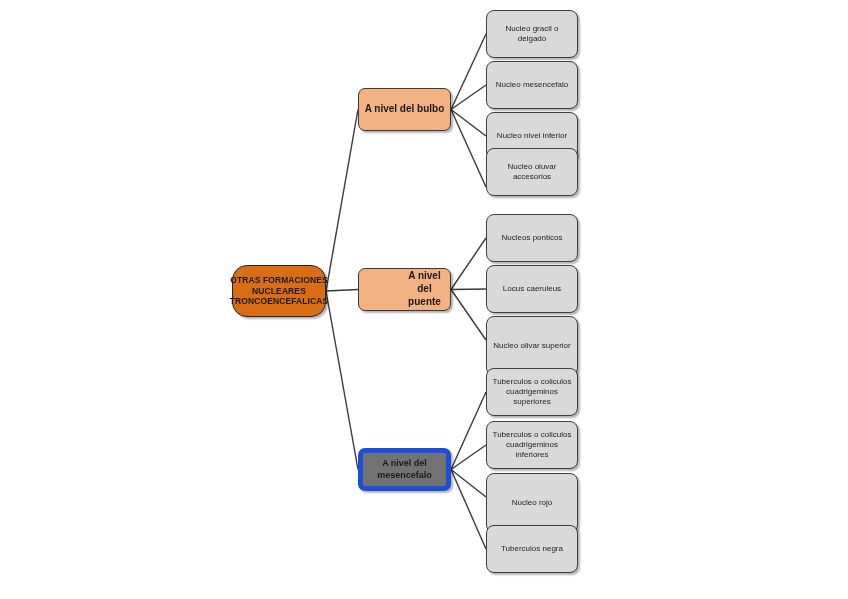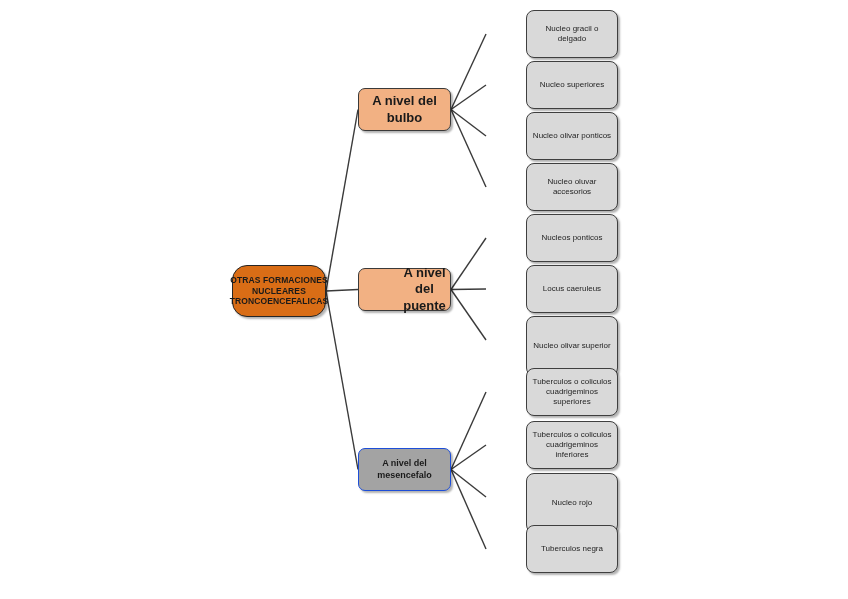--- a/index.html
+++ b/index.html
@@ -46,38 +46,37 @@
     font-weight: bold;
     font-size: 8.5px;
     letter-spacing: 0.1px;
     border: 1px solid #262626;
     border-radius: 15px;
   }
   .node-branch {
     background: #F2B183;
     color: #1a1a1a;
     font-weight: bold;
-    font-size: 13px;
+    font-size: 10px;
     border: 1px solid #3a3a3a;
   }
   .node-branch-light {
-    background: #a3a3a3;
+    background: #737373;
     color: #1a1a1a;
     font-weight: bold;
     font-size: 9px;
-    border: 1px solid #1d4ed8;
+    border: 5px solid #1d4ed8;
   }
   .node-leaf {
     background: #D9D9D9;
     color: #1f1f1f;
     font-size: 8px;
     font-weight: normal;
     border: 1px solid #3f3f3f;
     border-radius: 8px;
-    margin-left: 40px;
   }
 </style>
 </head>
 <body>
 
 <div id="canvas">
   <svg id="edges" xmlns="http://www.w3.org/2000/svg">
       <line x1="326" y1="291" x2="358" y2="109.5" stroke="#3a3a3a" stroke-width="1.4"></line>
       <line x1="451" y1="109.5" x2="486" y2="34" stroke="#3a3a3a" stroke-width="1.4"></line>
       <line x1="451" y1="109.5" x2="486" y2="85" stroke="#3a3a3a" stroke-width="1.4"></line>
@@ -90,23 +89,23 @@
       <line x1="326" y1="291" x2="358" y2="469.5" stroke="#3a3a3a" stroke-width="1.4"></line>
       <line x1="451" y1="469.5" x2="486" y2="392" stroke="#3a3a3a" stroke-width="1.4"></line>
       <line x1="451" y1="469.5" x2="486" y2="445" stroke="#3a3a3a" stroke-width="1.4"></line>
       <line x1="451" y1="469.5" x2="486" y2="497" stroke="#3a3a3a" stroke-width="1.4"></line>
       <line x1="451" y1="469.5" x2="486" y2="549" stroke="#3a3a3a" stroke-width="1.4"></line>
     </svg>
   <div id="nodes-layer">
       <div class="node node-root" style="left: 232px; top: 265px; width: 94px; height: 52px;">OTRAS FORMACIONES NUCLEARES TRONCOENCEFALICAS</div>
       <div class="node node-branch" style="left: 358px; top: 88px; width: 93px; height: 43px;">A nivel del bulbo</div>
       <div class="node node-leaf" style="left: 486px; top: 10px; width: 92px; height: 48px;">Nucleo gracil o delgado</div>
-      <div class="node node-leaf" style="left: 486px; top: 61px; width: 92px; height: 48px;">Nucleo superiores</div>
-      <div class="node node-leaf" style="left: 486px; top: 112px; width: 92px; height: 48px;">Nucleo olivar ponticos</div>
-      <div class="node node-leaf" style="left: 486px; top: 163px; width: 92px; height: 48px;">Nucleo oluvar accesorios</div>
+      <div class="node node-leaf" style="left: 486px; top: 61px; width: 92px; height: 48px;">Nucleo mesencefalo</div>
+      <div class="node node-leaf" style="left: 486px; top: 112px; width: 92px; height: 48px;">Nucleo nivel inferior</div>
+      <div class="node node-leaf" style="left: 486px; top: 148px; width: 92px; height: 48px;">Nucleo oluvar accesorios</div>
       <div class="node node-branch" style="left: 358px; top: 268px; width: 93px; height: 43px; padding-left: 45px;">A nivel del puente</div>
       <div class="node node-leaf" style="left: 486px; top: 214px; width: 92px; height: 48px;">Nucleos ponticos</div>
       <div class="node node-leaf" style="left: 486px; top: 265px; width: 92px; height: 48px;">Locus caeruleus</div>
       <div class="node node-leaf" style="left: 486px; top: 316px; width: 92px; height: 60px;">Nucleo olivar superior</div>
       <div class="node node-branch-light" style="left: 358px; top: 448px; width: 93px; height: 43px;">A nivel del mesencefalo</div>
       <div class="node node-leaf" style="left: 486px; top: 368px; width: 92px; height: 48px;">Tuberculos o coliculos cuadrigeminos superiores</div>
       <div class="node node-leaf" style="left: 486px; top: 421px; width: 92px; height: 48px;">Tuberculos o coliculos cuadrigeminos inferiores</div>
       <div class="node node-leaf" style="left: 486px; top: 473px; width: 92px; height: 60px;">Nucleo rojo</div>
       <div class="node node-leaf" style="left: 486px; top: 525px; width: 92px; height: 48px;">Tuberculos negra</div>
     </div>

